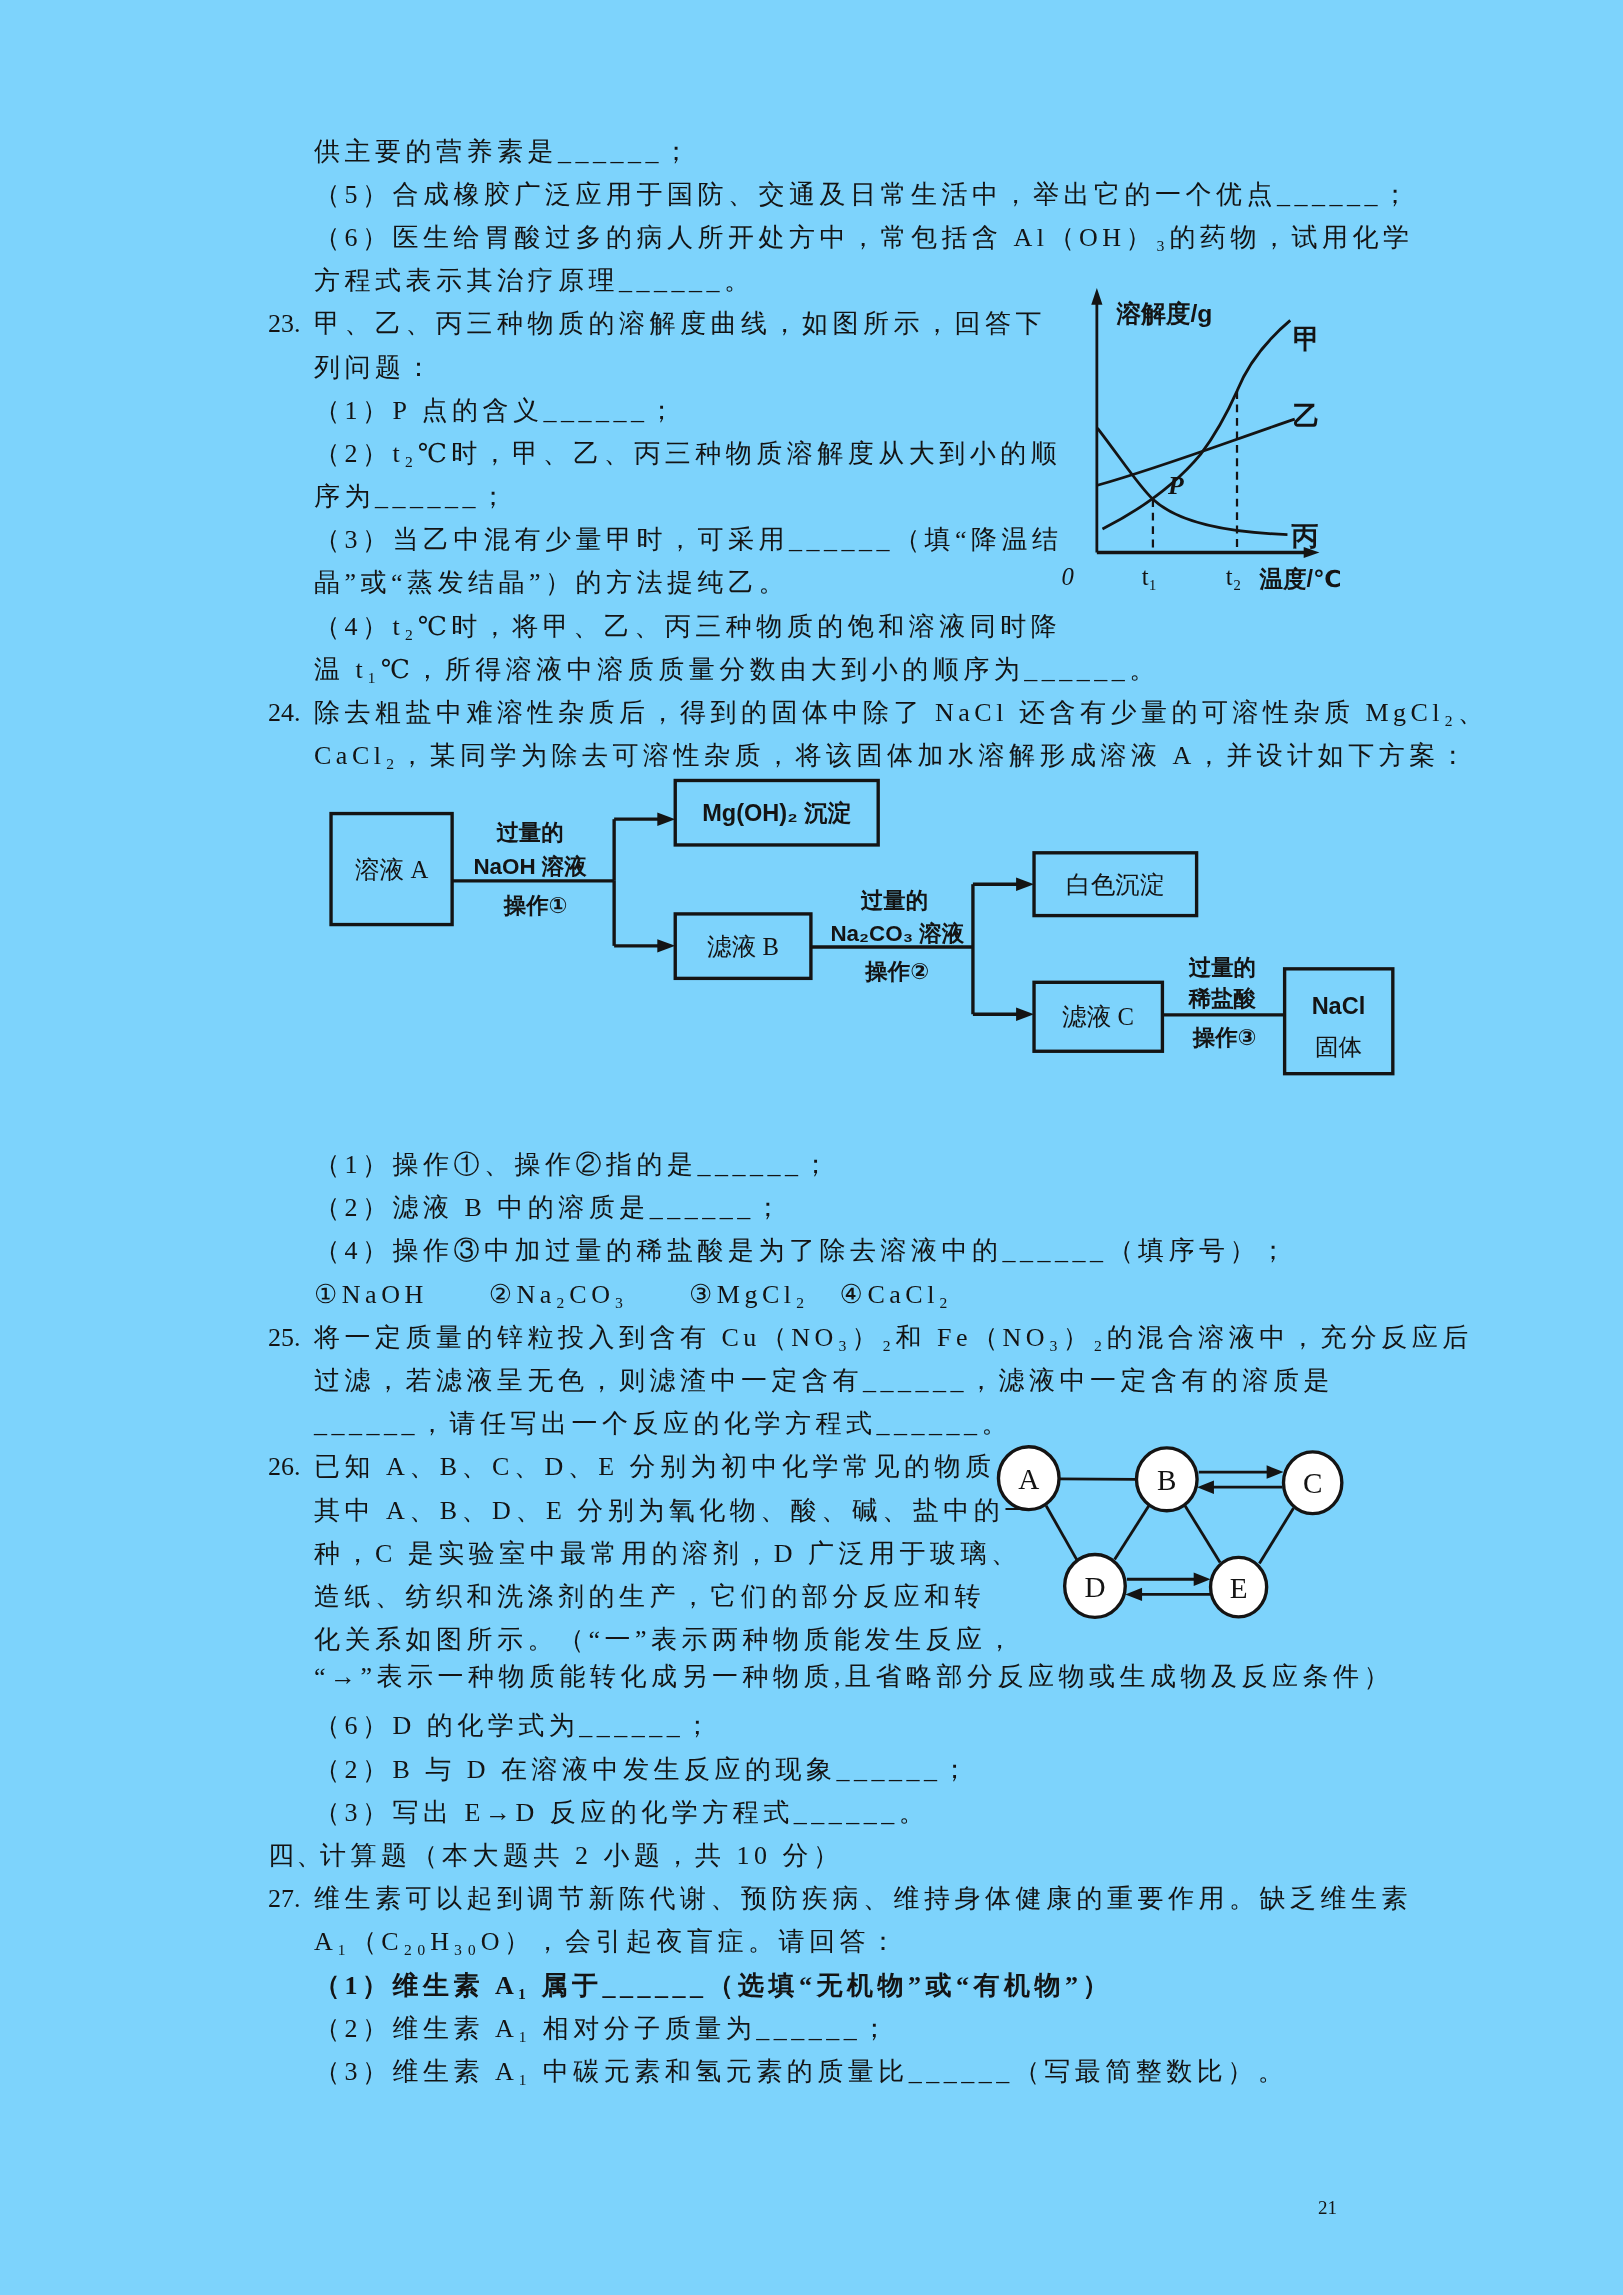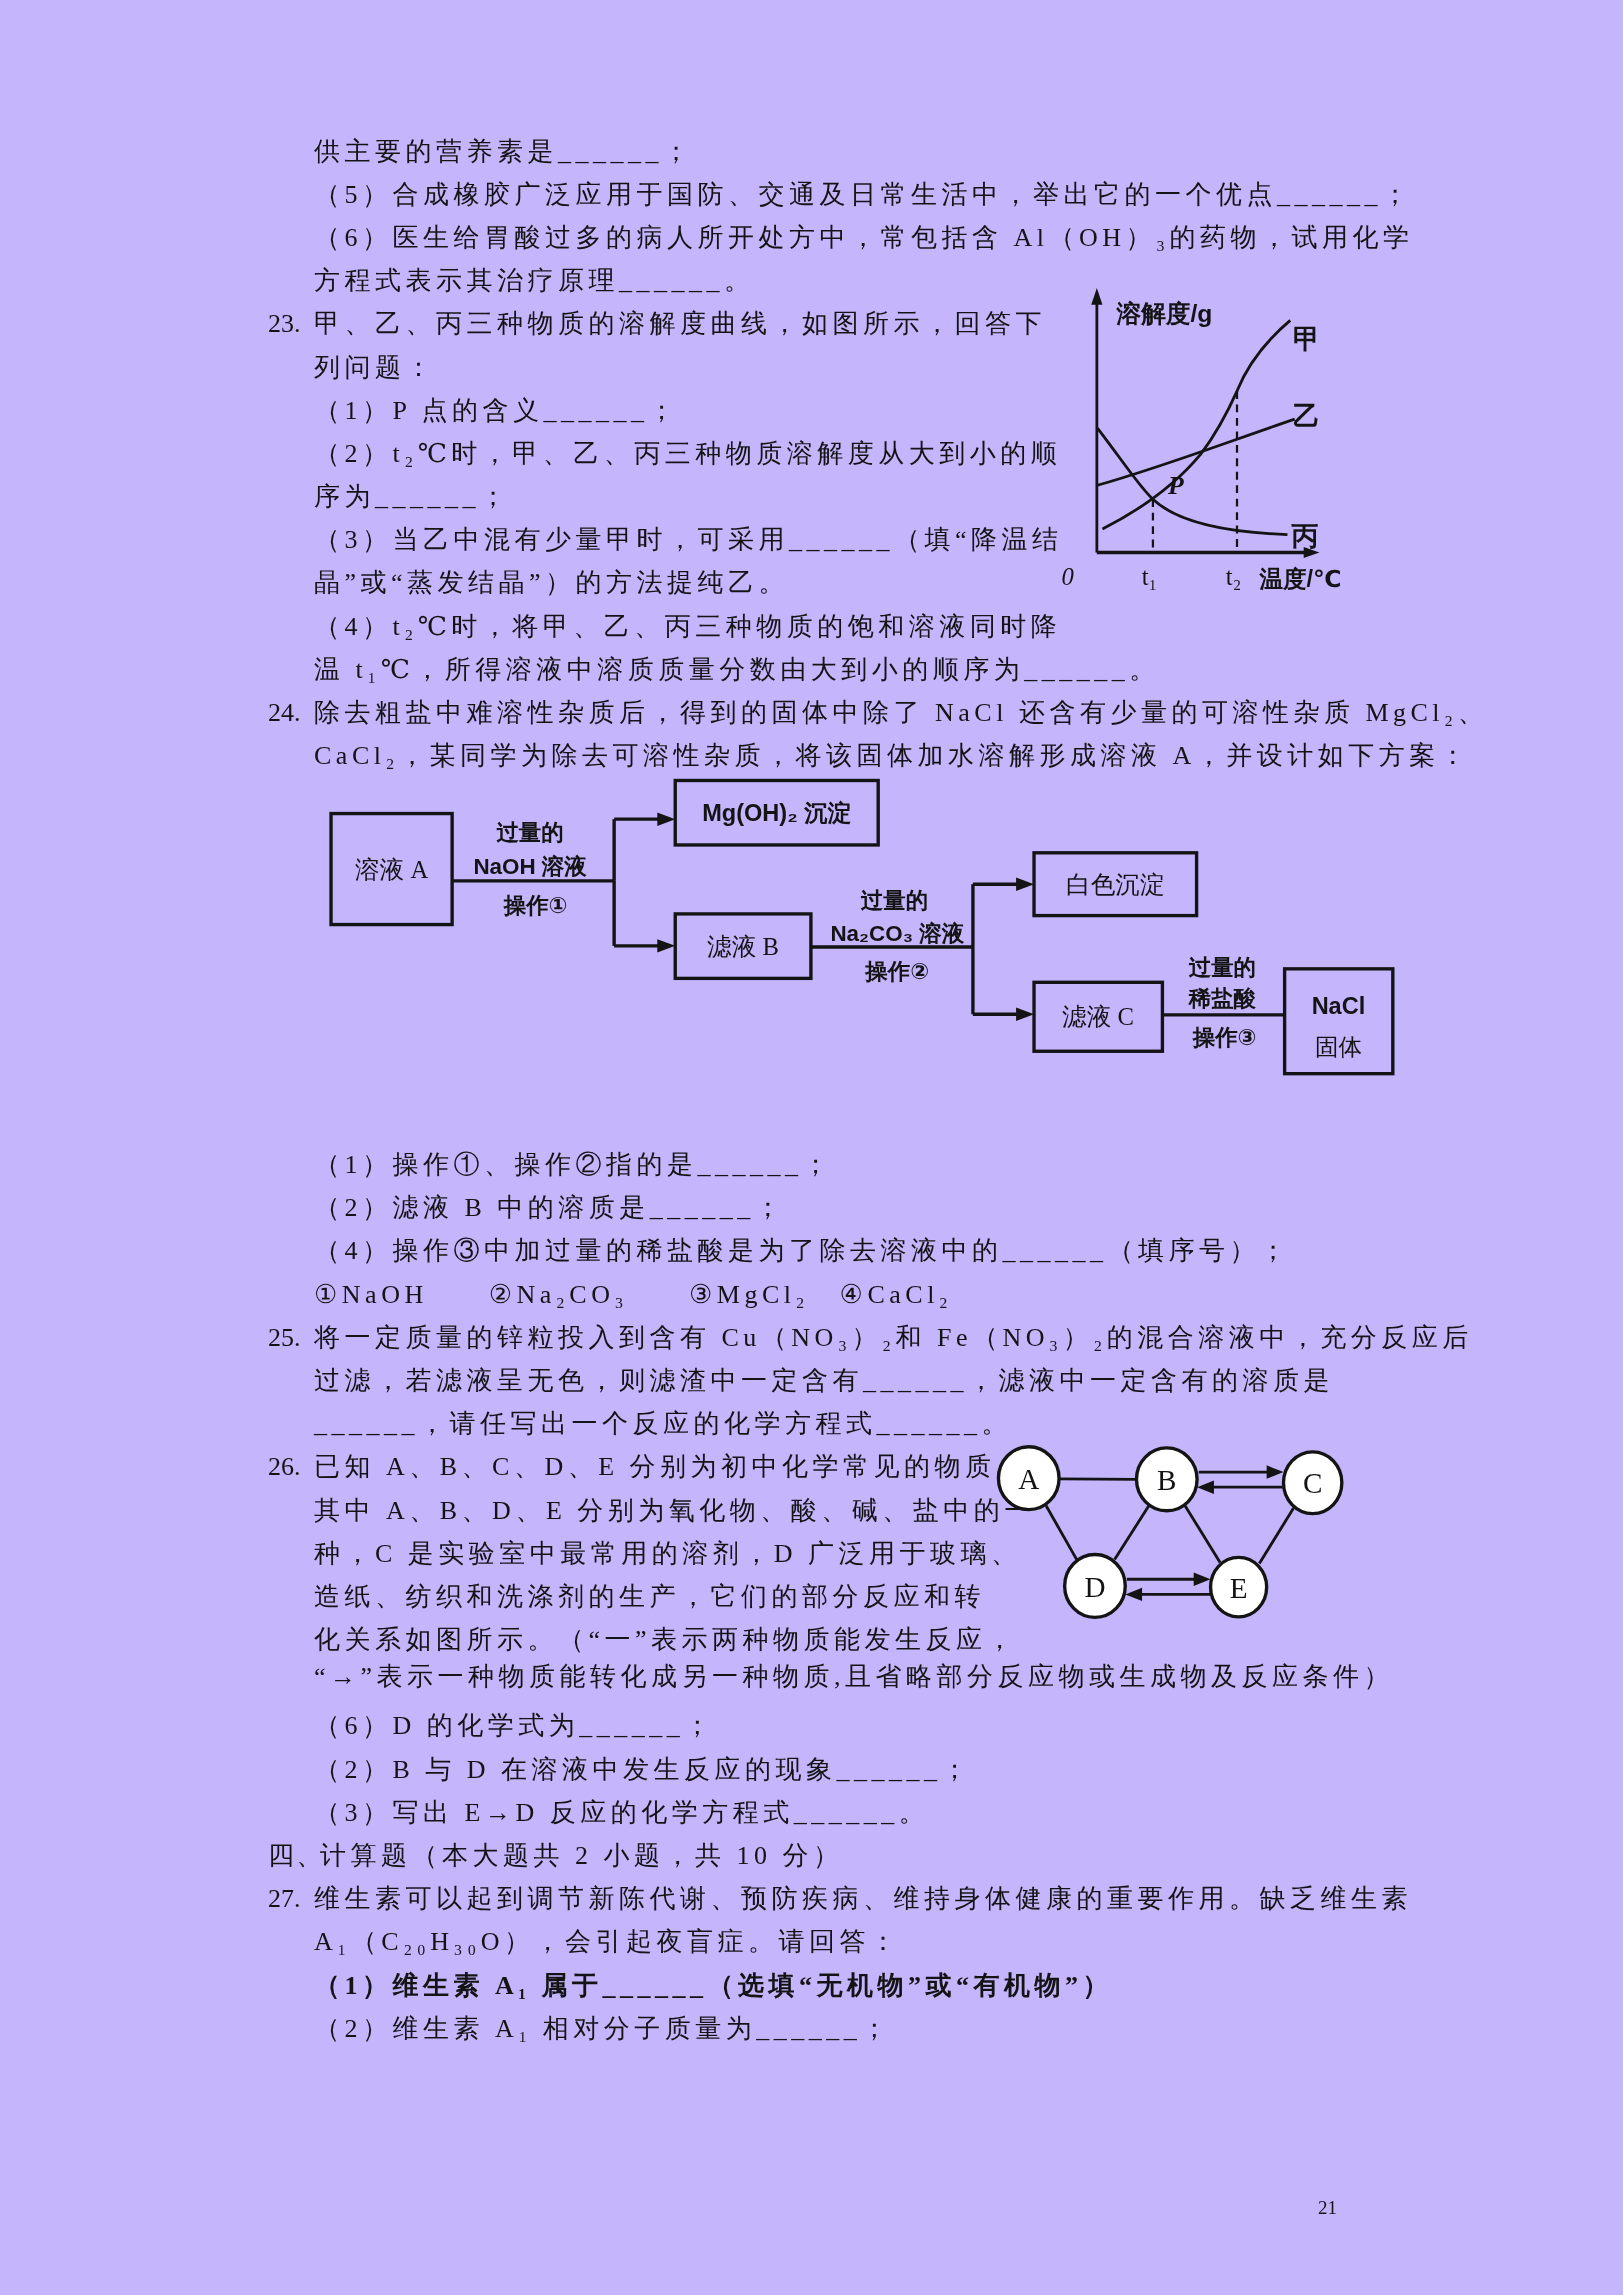--- a/index.html
+++ b/index.html
@@ -1,20 +1,20 @@
 <!DOCTYPE html>
 <html style="font-size:9px"><head>
 <meta charset="utf-8">
 <style>
   html,body{margin:0;padding:0;background:#e8e8e8;}
   .page{
     position:relative;
     width:1623px;
     height:2295px;
-    background:#c4b5fd;
+    background:#7dd3fc;
     font-family:"Liberation Serif","DejaVu Serif",serif;
     font-size:26px;
     color:#141414;
     overflow:hidden;
   }
   .tline{
     position:absolute;
     white-space:nowrap;
     letter-spacing:4.5px;
     line-height:33px;
@@ -208,17 +208,18 @@
   <div class="tline" style="top:1839px;left:268px;">
     <span class="secmark">四、</span><span>计算题（本大题共 2 小题，共 10 分）</span>
   </div>
 
   <div class="tline" style="top:1882px;left:268px;">
     <span class="qnum">27.</span><span>维生素可以起到调节新陈代谢、预防疾病、维持身体健康的重要作用。缺乏维生素</span>
   </div>
   <div class="tline" style="top:1925px;left:314px;">A₁（C₂₀H₃₀O），会引起夜盲症。请回答：</div>
   <div class="tline" style="top:1969px;left:314px;font-weight:bold;">（1）维生素 A₁ 属于______（选填“无机物”或“有机物”）</div>
   <div class="tline" style="top:2012px;left:314px;">（2）维生素 A₁ 相对分子质量为______；</div>
+  <div class="tline" style="top:2055px;left:314px;">（3）维生素 A₁ 中碳元素和氢元素的质量比______（写最简整数比）。</div>
 
   <div class="pageno">21</div>
 
 </div>
 
 
 </body></html>

